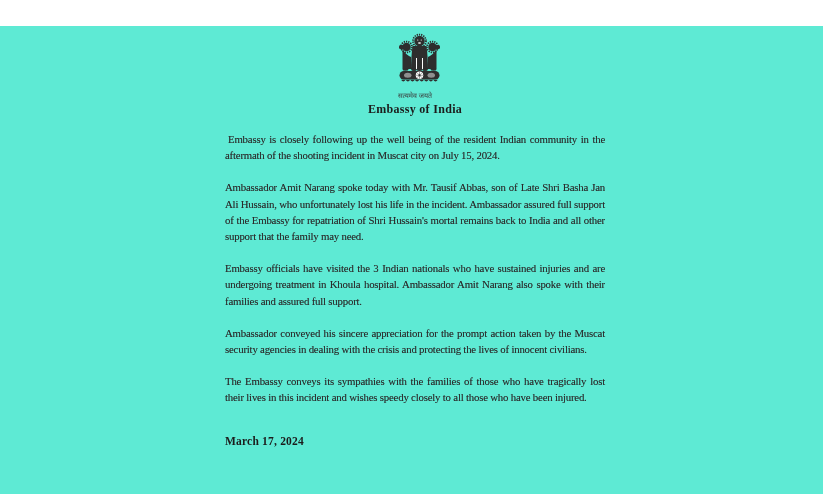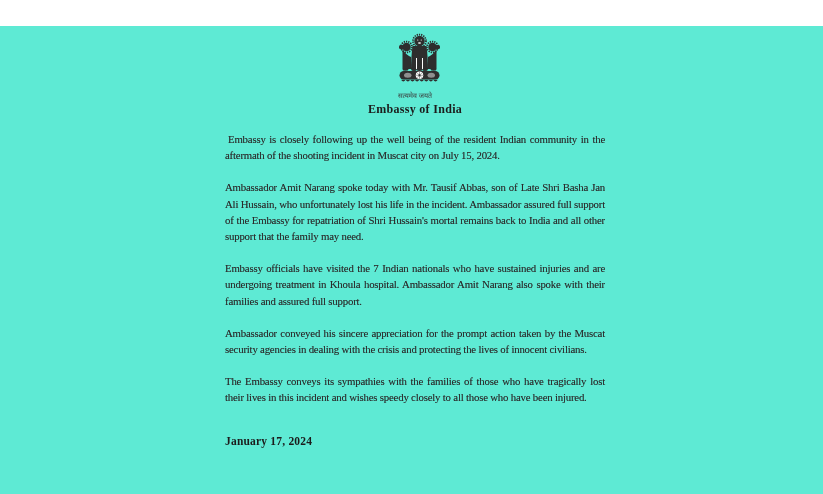--- a/index.html
+++ b/index.html
@@ -122,23 +122,23 @@
 
         <path class="dark" d="M10,93.5 q4.6,7 9.2,0 q4.6,7 9.2,0 q4.6,7 9.2,0 q4.6,7 9.2,0 q4.6,7 9.2,0 q4.6,7 9.2,0 q4.6,7 9.2,0 q4.6,7 9.2,0 L84,93.5 Z"></path>
       </svg>
       <div class="motto">सत्यमेव जयते</div>
       <div class="org-name">Embassy of India</div>
     </header>
 
     <main class="body-text">
       <p>Embassy is closely following up the well being of the resident Indian community in the aftermath of the shooting incident in Muscat city on July 15, 2024.</p>
       <p>Ambassador Amit Narang spoke today with Mr. Tausif Abbas, son of Late Shri Basha Jan Ali Hussain, who unfortunately lost his life in the incident. Ambassador assured full support of the Embassy for repatriation of Shri Hussain's mortal remains back to India and all other support that the family may need.</p>
-      <p>Embassy officials have visited the 7 Indian nationals who have sustained injuries and are undergoing treatment in Khoula hospital. Ambassador Amit Narang also spoke with their families and assured full support.</p>
+      <p>Embassy officials have visited the 3 Indian nationals who have sustained injuries and are undergoing treatment in Khoula hospital. Ambassador Amit Narang also spoke with their families and assured full support.</p>
       <p>Ambassador conveyed his sincere appreciation for the prompt action taken by the Muscat security agencies in dealing with the crisis and protecting the lives of innocent civilians.</p>
       <p>The Embassy conveys its sympathies with the families of those who have tragically lost their lives in this incident and wishes speedy closely to all those who have been injured.</p>
     </main>
 
     <footer>
-      <div class="release-date">January 17, 2024</div>
+      <div class="release-date">March 17, 2024</div>
     </footer>
 
   </div>
 </div>
 
 </body></html>

